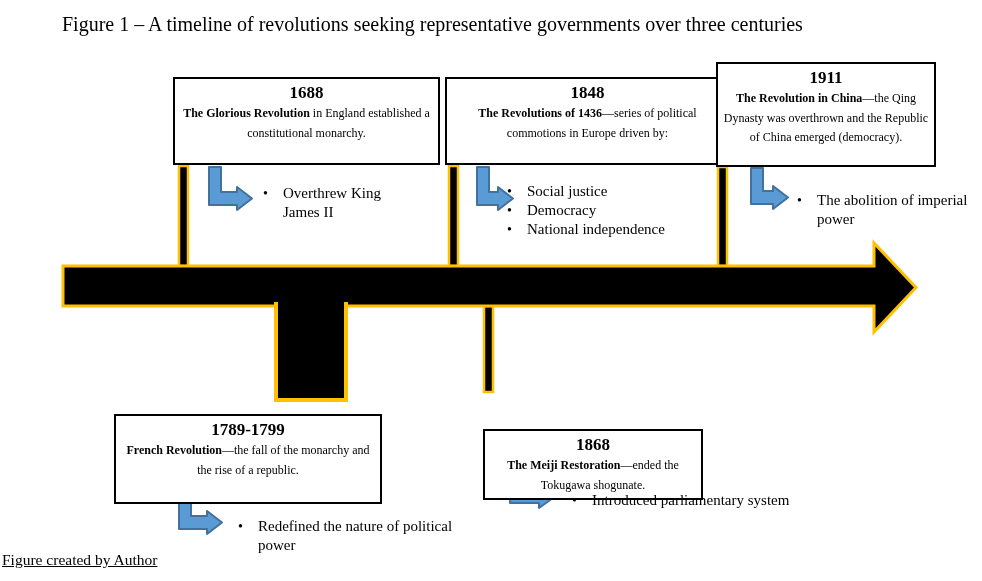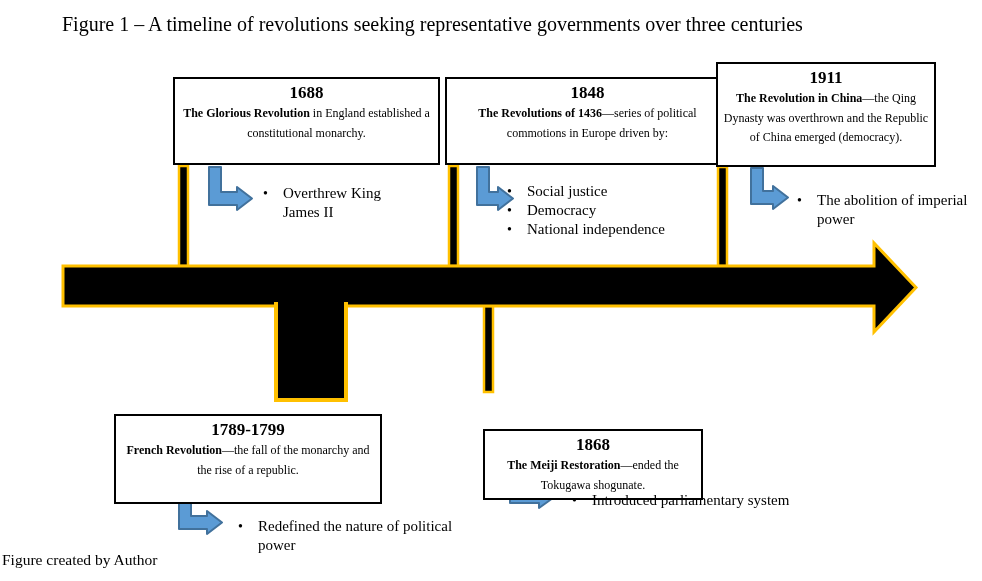--- a/index.html
+++ b/index.html
@@ -9,21 +9,21 @@
   .layer { position:absolute; left:0; top:0; }
   .fig-title { position:absolute; left:62px; top:13px; font-size:20px; white-space:nowrap;text-align:center; }
   .event-box { position:absolute; background:#fff; border:2px solid #000; text-align:center; padding:3px 5px; }
   .event-year { font-weight:bold; font-size:17px; line-height:22px; }
   .event-desc { font-size:12px; line-height:19.5px; }
   .event-desc b { font-weight:bold; }
   .bullets { position:absolute; font-size:15px; line-height:19px; }
   .bullet-row { display:flex; align-items:flex-start; }
   .bullet-dot { flex:none; width:27px; padding-left:7px; font-size:14px; line-height:19px; }
   .bullet-text { flex:1; }
-  .fig-credit { position:absolute; left:2px; top:551px; font-size:15.5px; }
+  .fig-credit { position:absolute; left:2px; top:551px; font-size:15.5px;text-decoration:underline; }
 </style>
 </head>
 <body>
 
 <div class="canvas">
 
   <div class="fig-title">Figure 1 – A timeline of revolutions seeking representative governments over three centuries</div>
 
   <svg class="layer" width="982" height="581" viewBox="0 0 982 581">
 

